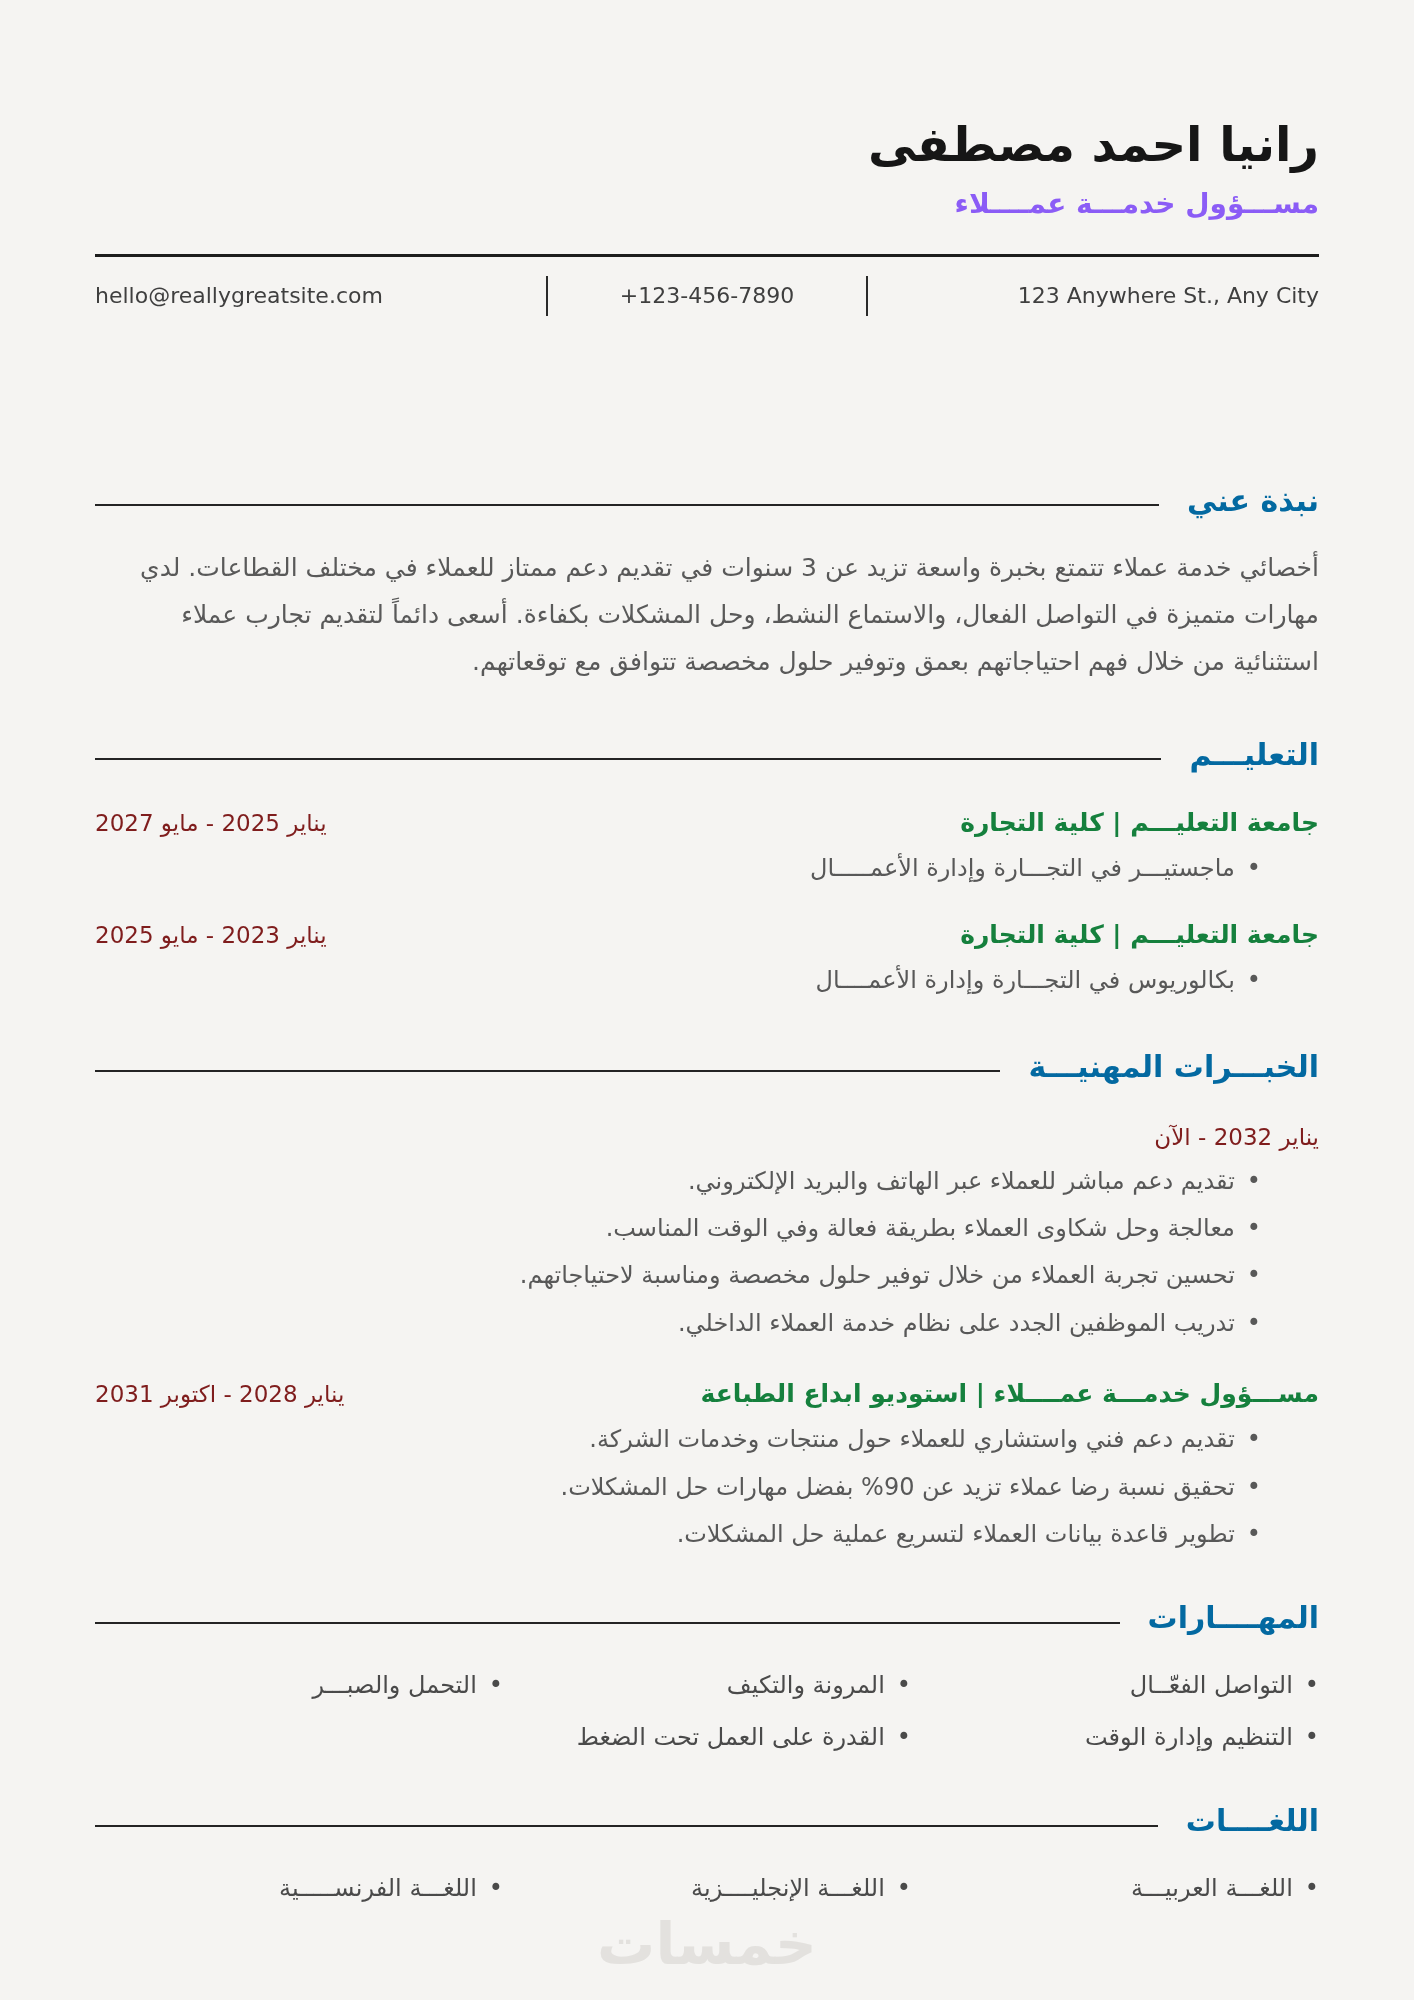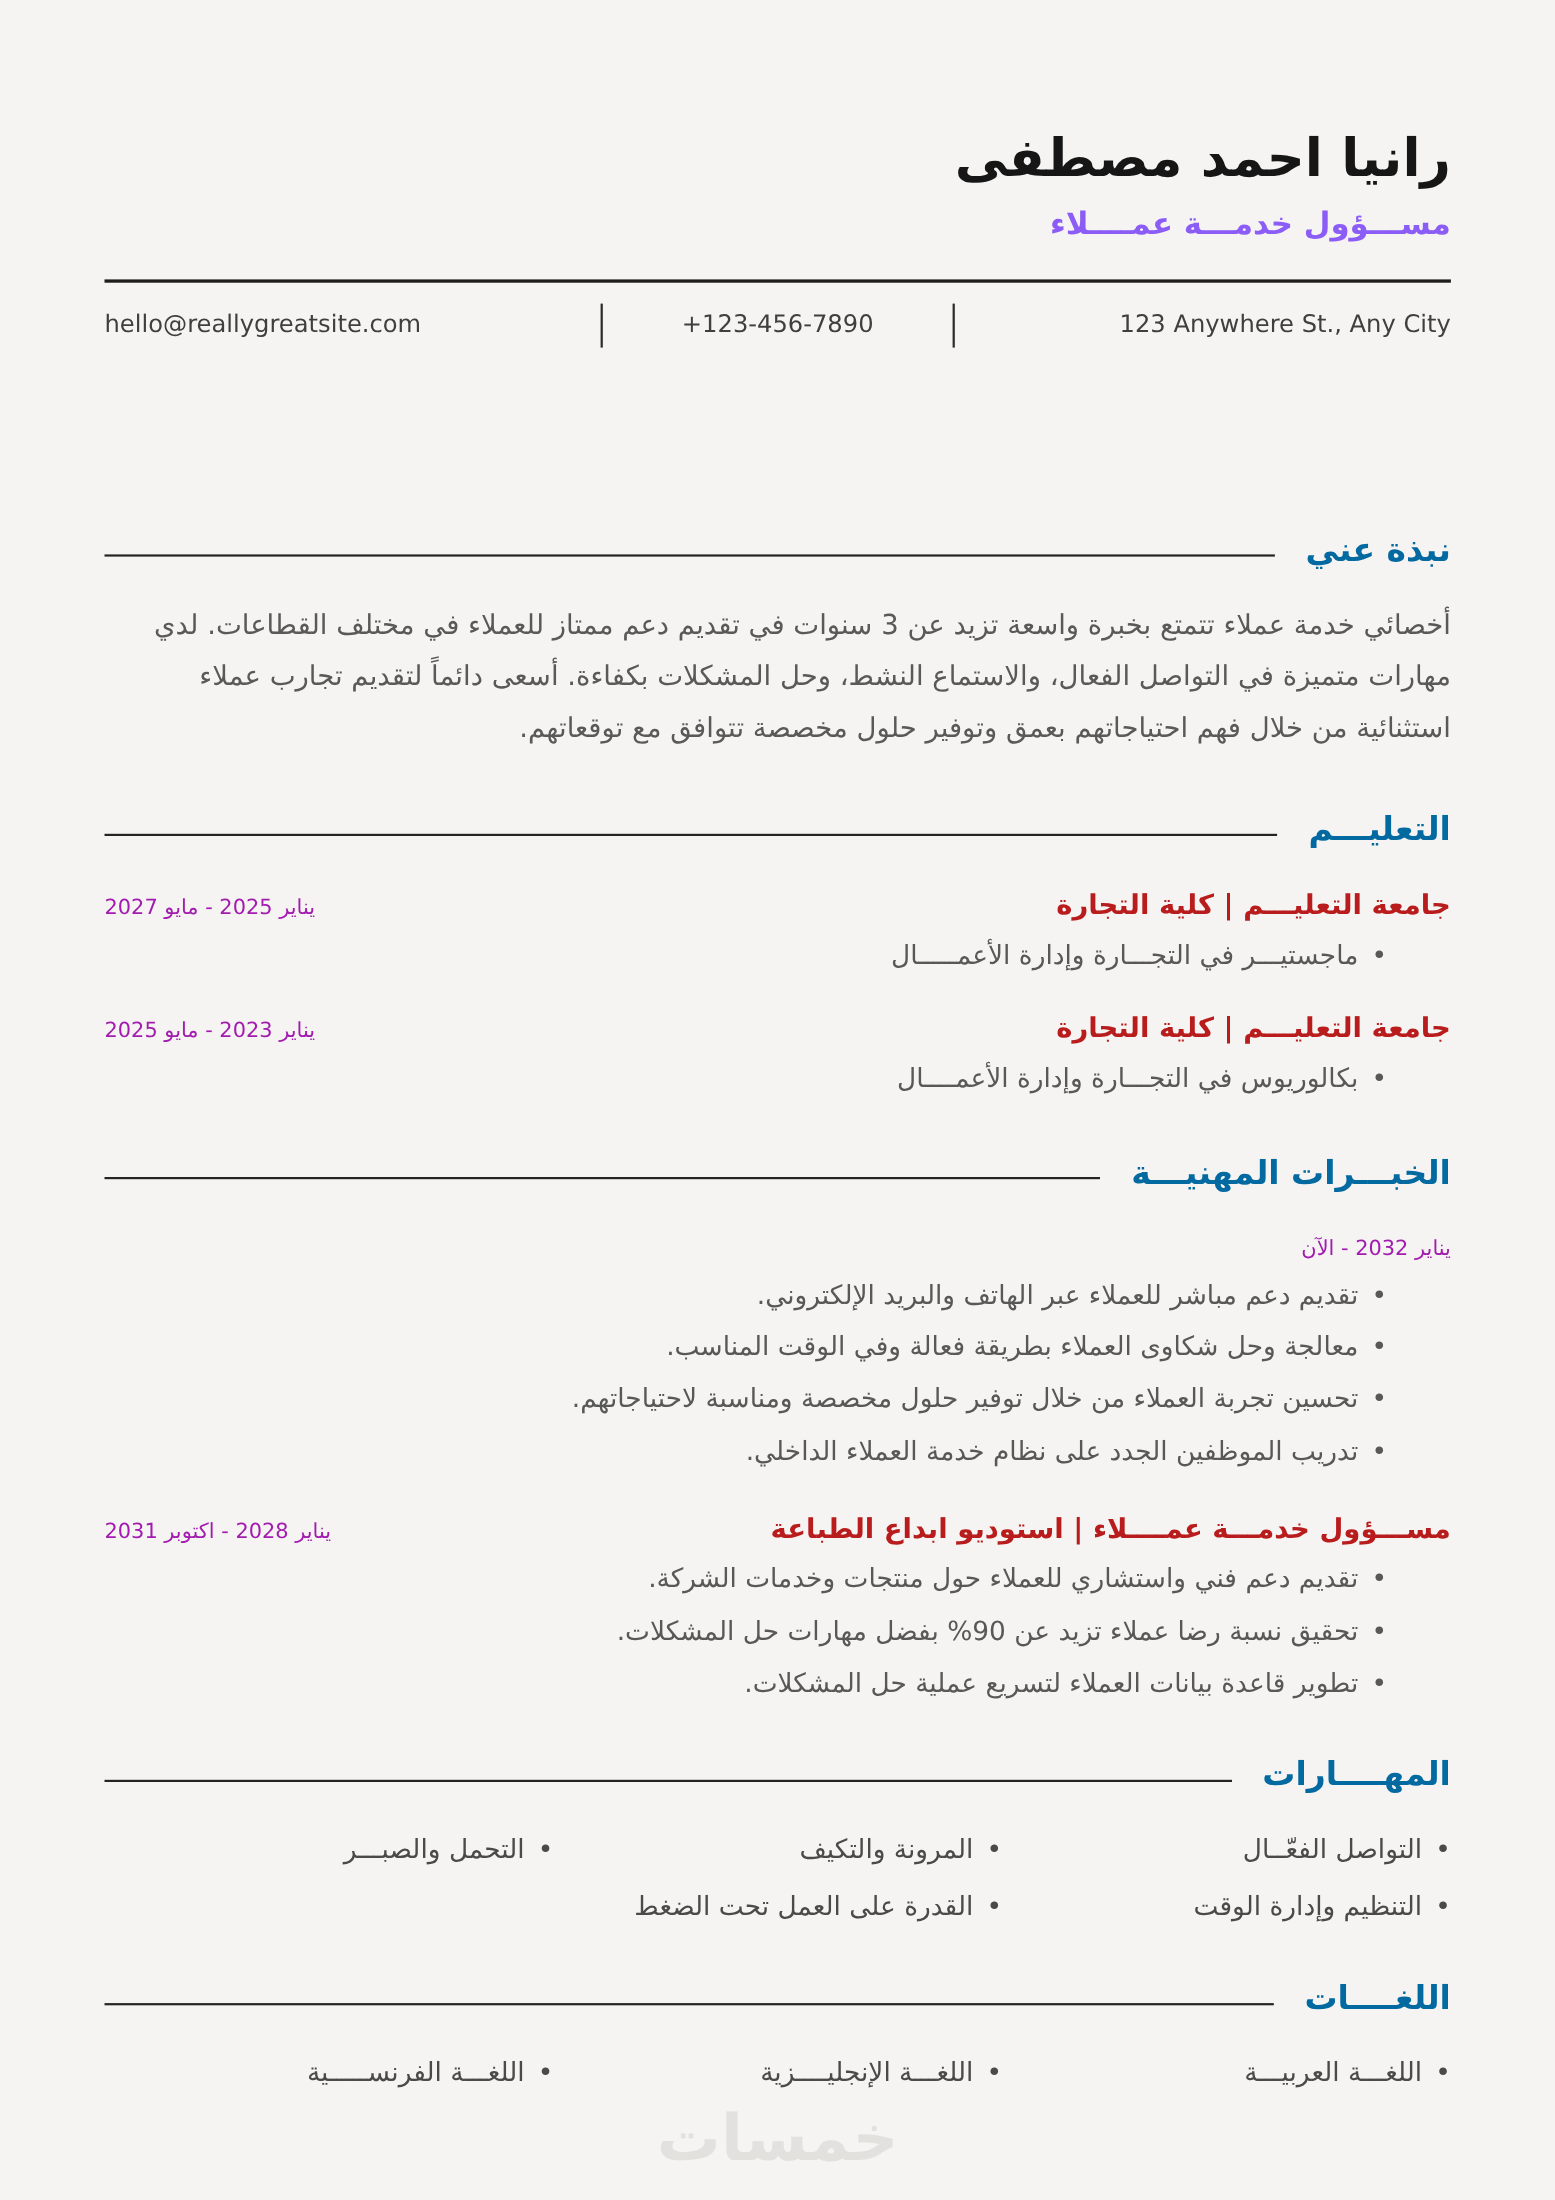--- a/index.html
+++ b/index.html
@@ -88,25 +88,25 @@
   .edu-section { margin-top: 52px; }
   .entry { margin-top: 36px; }
   .entry-head {
     display: flex;
     justify-content: space-between;
     align-items: baseline;
   }
   .entry-title {
     font-size: 25px;
     font-weight: bold;
-    color: #b91c1c;
+    color: #15803d;
   }
   .entry-dates {
-    font-size: 19px;
-    color: #a21caf;
+    font-size: 23px;
+    color: #7f1d1d;
     white-space: nowrap;
   }
   .bullet-list { padding-right: 58px; margin-top: 6px; }
   .bullet-item {
     font-size: 24px;
     color: #585858;
     margin-top: 15px;
     text-align: right;
     line-height: 1.35;
   }

